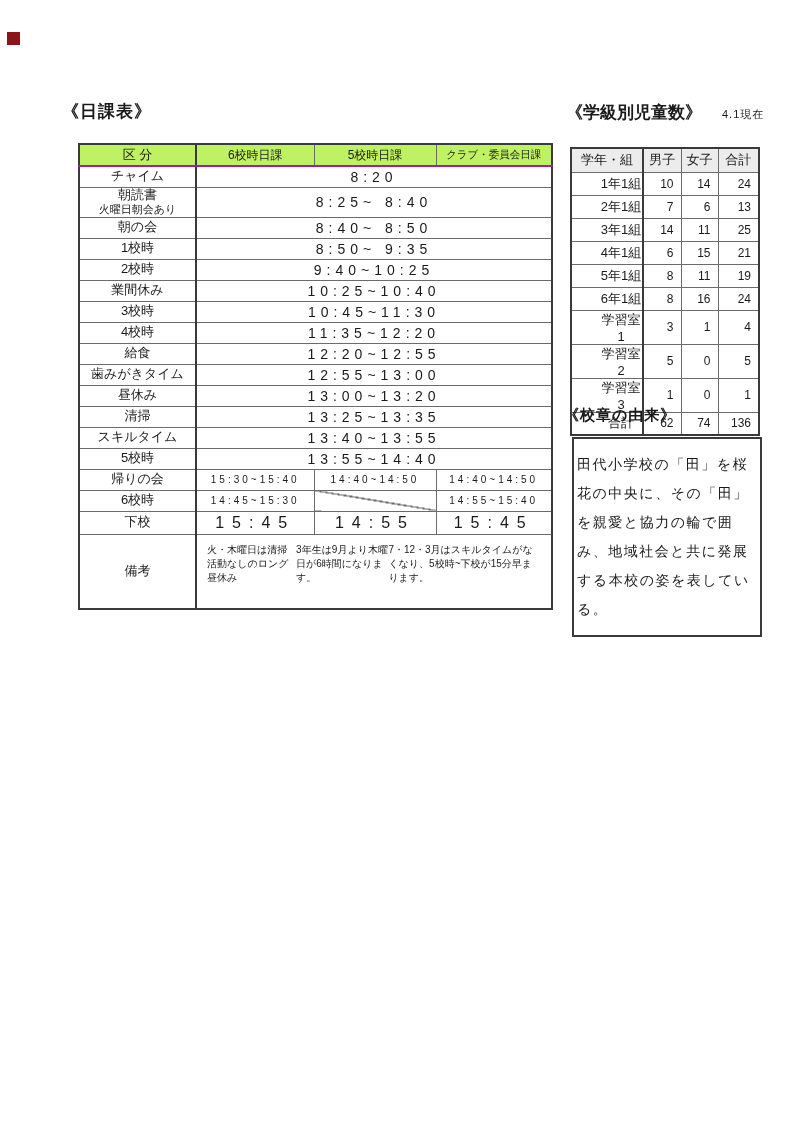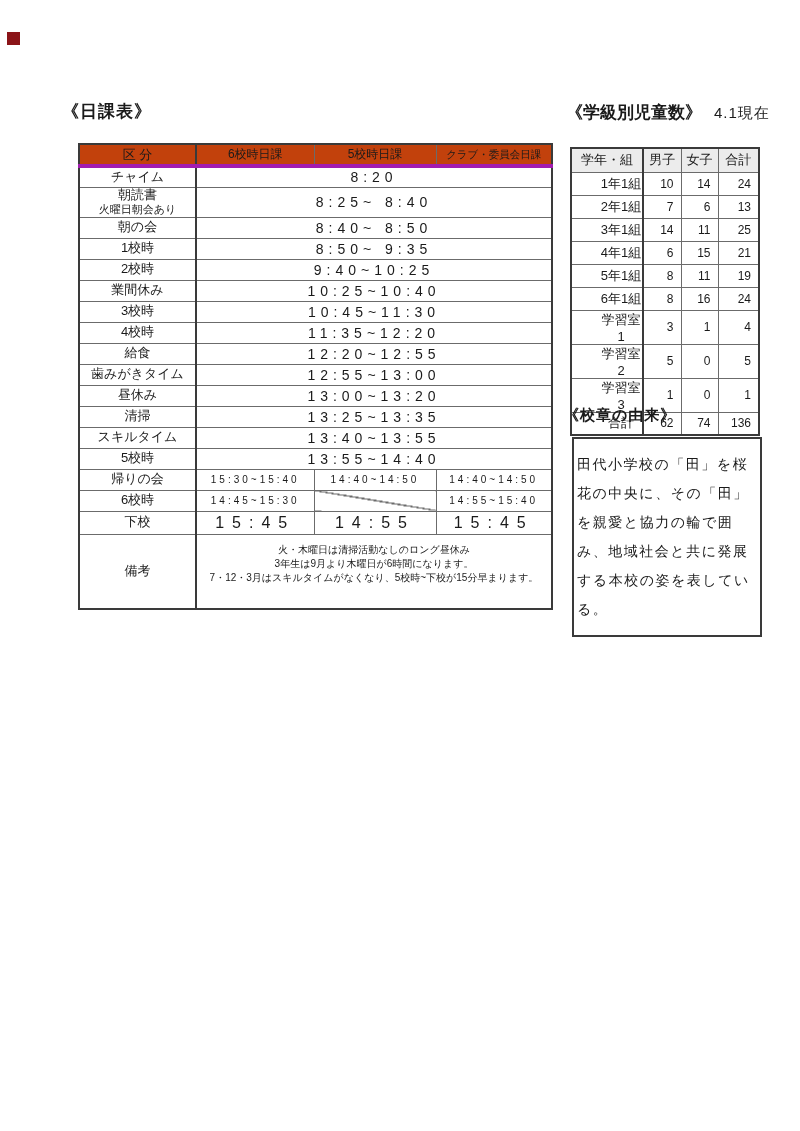--- a/index.html
+++ b/index.html
@@ -4,43 +4,43 @@
 <style>
   * { margin:0; padding:0; box-sizing:border-box; }
   html,body { background:#fff; }
   body { font-family:"Liberation Sans","DejaVu Sans",sans-serif; color:#1a1a1a; }
   .page { position:relative; width:800px; height:1131px; background:#ffffff; overflow:hidden; }
 
   .corner-marker { position:absolute; left:7px; top:32px; width:13px; height:13px; background:#8b1418; }
 
   .title-main { position:absolute; left:62px; top:100px; font-size:17px; font-weight:600; letter-spacing:1px; }
   .title-class { position:absolute; left:566px; top:101px; font-size:17px; font-weight:600; white-space:nowrap; }
-  .title-class .asof { font-size:15px; font-weight:400; letter-spacing:1px; margin-left:12px; }
+  .title-class .asof { font-size:11px; font-weight:400; letter-spacing:1px; margin-left:20px; }
   .title-emblem { position:absolute; left:564px; top:406px; font-size:15px; font-weight:600; letter-spacing:1px; }
 
   table { border-collapse:collapse; table-layout:fixed; background:#fff; }
 
   
   .sched { position:absolute; left:78px; top:143px; width:473px; border:2px solid #3a3a3a; }
   .sched th, .sched td { border:1px solid #6b6b6b; overflow:hidden; }
   .sched thead tr { height:22px; }
-  .sched thead th { background:#c2410c; font-weight:400; font-size:12px; border-bottom:4px solid #a21caf; }
+  .sched thead th { background:#bef264; font-weight:400; font-size:12px; border-bottom:2px solid #a21caf; }
   .sched thead th:first-child { font-size:13px; border-right:2px solid #3a3a3a; }
   .sched thead th:last-child { font-size:10.5px; }
   .sched tbody tr { height:21px; }
   .sched td.lbl { border-right:2px solid #3a3a3a; text-align:center; font-size:13px; line-height:1.15; }
   .sched td.lbl .sub { font-size:11px; }
   .sched td.time-lg { text-align:center; font-size:14px; letter-spacing:5px; white-space:nowrap; }
   .sched td.time-sm { text-align:center; font-size:10px; letter-spacing:3px; white-space:nowrap; }
   .sched td.time-xl { text-align:center; font-size:16px; letter-spacing:8px; white-space:nowrap; }
   .sched td.diag { background:linear-gradient(to top right,
       transparent calc(50% - 0.7px), #6b6b6b calc(50% - 0.7px),
       #6b6b6b calc(50% + 0.7px), transparent calc(50% + 0.7px)); }
   .sched td.notes { text-align:left; font-size:10px; padding:8px 10px; vertical-align:top; }
-  .sched td.notes .note-wrap { display:flex; flex-direction:column; justify-content:space-between; height:100%;text-align:center; }
+  .sched td.notes .note-wrap { display:flex; justify-content:space-between; height:100%; }
 
   
   .cls { position:absolute; left:570px; top:147px; width:188px; border:2px solid #3a3a3a; }
   .cls th, .cls td { border:1px solid #6b6b6b; }
   .cls thead tr { height:24px; }
   .cls thead th { background:#ececec; font-weight:400; font-size:13px; }
   .cls thead th:first-child { border-right:2px solid #3a3a3a;margin-top:20px; }
   .cls tbody tr { height:23px; }
   .cls td.clabel { text-align:center; font-size:13px; border-right:2px solid #3a3a3a;padding-left:28px; }
   .cls td.cnum { text-align:right; font-size:12px; padding-right:7px;margin-left:23px; }

